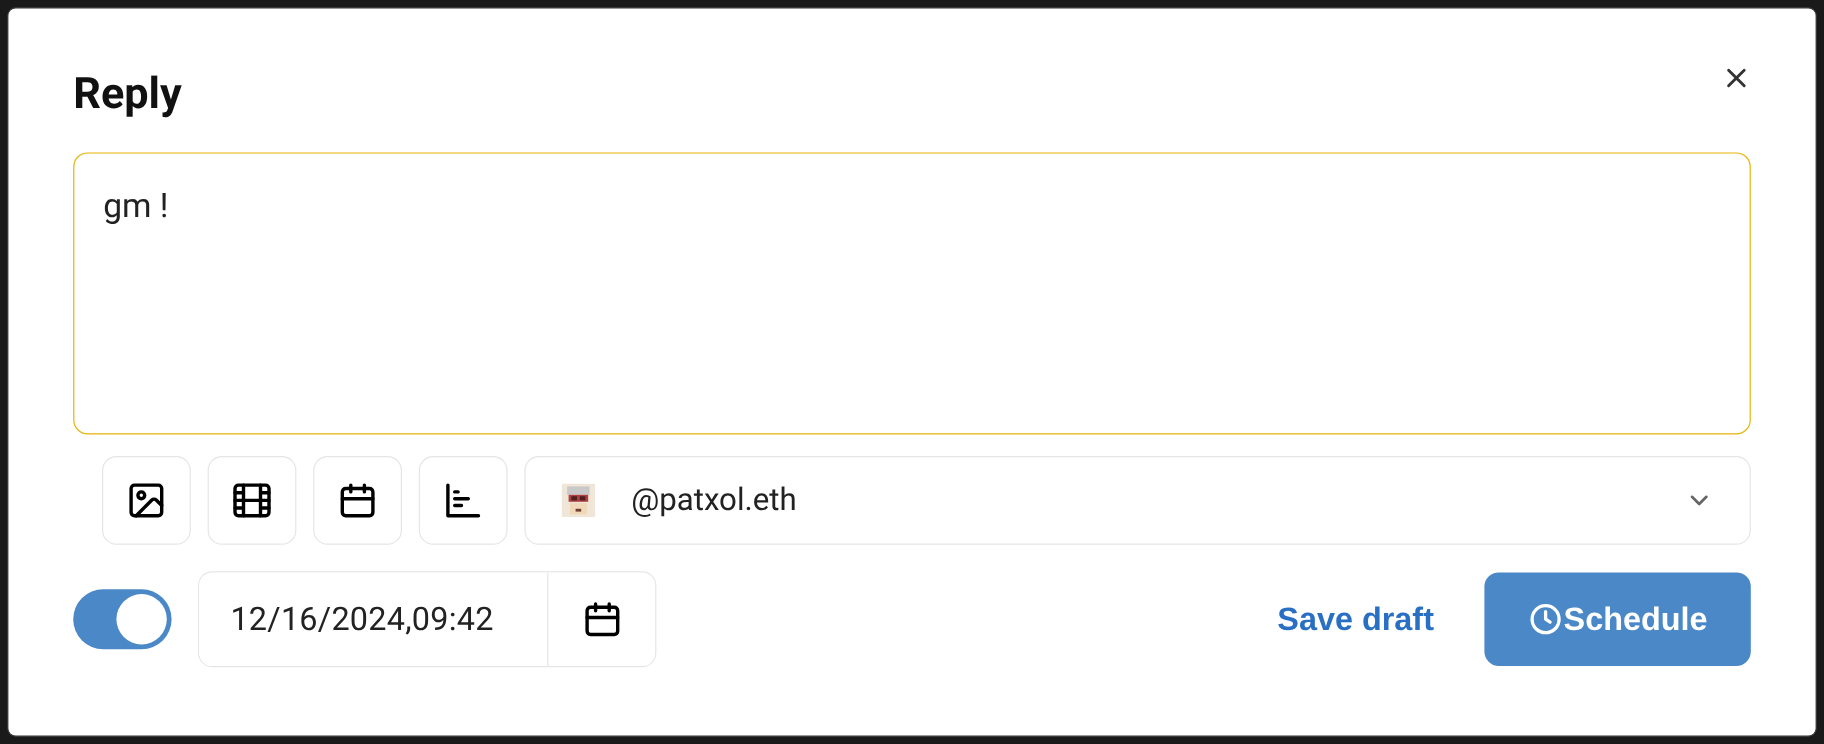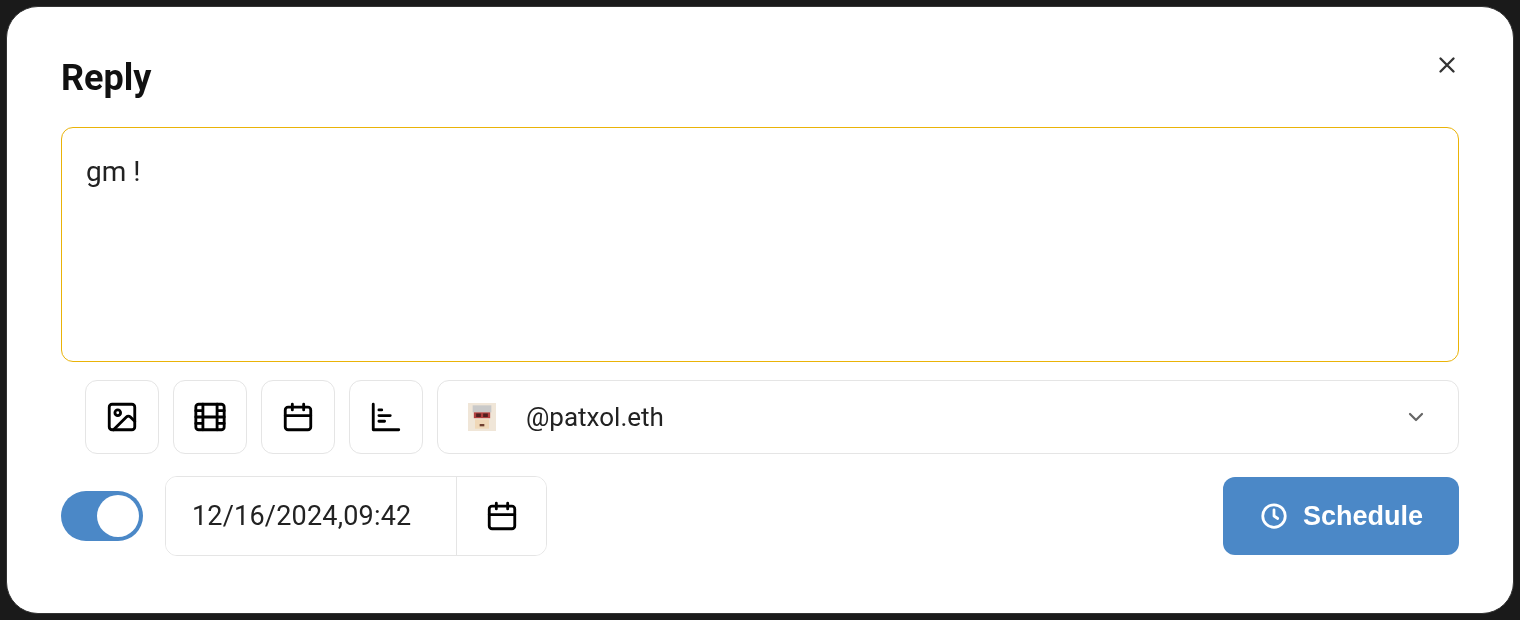--- a/index.html
+++ b/index.html
@@ -6,21 +6,21 @@
   html, body { width: 1520px; height: 620px; }
   body {
     background: #1a1a1a;
     font-family: -apple-system, BlinkMacSystemFont, "Segoe UI", Roboto, Helvetica, Arial, sans-serif;
     display: flex;
     align-items: stretch;
     justify-content: stretch;
   }
   .modal {
     background: #fff;
-    border-radius: 32px;
+    border-radius: 7px;
     border: 1px solid #333;
     margin: 6px;
     width: 1508px;
     height: 608px;
     padding: 50px 54px 50px 54px;
     position: relative;
     display: flex;
     flex-direction: column;
   }
   .modal-title {
@@ -168,21 +168,20 @@
     background: #4B88C7;
     color: #fff;
     border: none;
     border-radius: 12px;
     height: 78px;
     padding: 0 36px;
     font-size: 27px;
     font-weight: 600;
     display: flex;
     align-items: center;
-    gap: 14px;
     cursor: pointer;
   }
   svg { display: block; }
 </style>
 </head>
 <body>
 
 <div class="modal">
 
   <h1 class="modal-title">Reply</h1>
@@ -259,20 +258,21 @@
       <button class="datetime-picker-btn">
         <svg width="34" height="34" viewBox="0 0 24 24" fill="none" stroke="currentColor" stroke-width="2" stroke-linecap="round" stroke-linejoin="round">
           <rect x="3" y="5" width="18" height="16" rx="2"></rect>
           <path d="M16 3v4M8 3v4M3 11h18"></path>
         </svg>
       </button>
     </div>
 
     <div class="spacer"></div>
 
+    <button class="save-draft">Save draft</button>
 
     <button class="schedule-btn">
       <svg width="30" height="30" viewBox="0 0 24 24" fill="none" stroke="currentColor" stroke-width="2.2" stroke-linecap="round" stroke-linejoin="round">
         <circle cx="12" cy="12" r="9"></circle>
         <path d="M12 7v5l3 2"></path>
       </svg>
       <span>Schedule</span>
     </button>
 
   </div>

